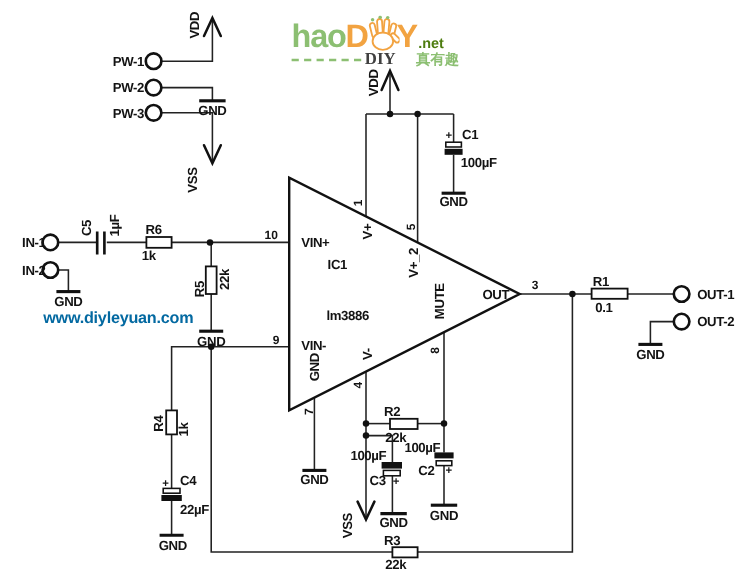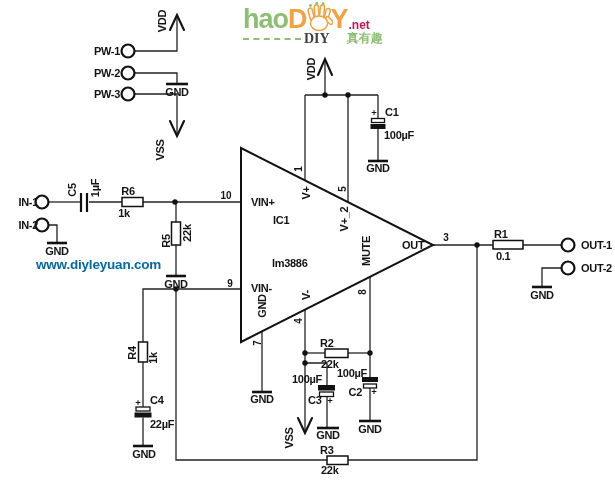--- a/index.html
+++ b/index.html
@@ -15,26 +15,26 @@
   .pplate{fill:#ffffff;stroke:#111;stroke-width:1.3;}
   .bar{stroke:#111;stroke-width:2.6;fill:none;}
   .head{stroke:#111;stroke-width:2.1;fill:none;stroke-linecap:round;}
   .dot{fill:#111;stroke:none;}
   .conn{fill:#ffffff;stroke:#111;stroke-width:2.2;}
   .lbl{font:bold 11px "Liberation Sans",sans-serif;fill:#131313;letter-spacing:-0.3px;}
   .pinno{font:bold 10px "Liberation Sans",sans-serif;fill:#131313;}
   .plus{font:bold 9.5px "Liberation Sans",sans-serif;fill:#131313;}
 
   
-  .logo{position:absolute;left:243px;top:2px;width:160px;}
+  .logo{position:absolute;left:243px;top:13px;width:160px;}
   .logo-row1{display:flex;align-items:flex-end;line-height:1;}
   .lg-hao{font-size:27px;font-weight:bold;letter-spacing:-1px;color:#8CBF72;}
   .lg-or{font-size:27px;font-weight:bold;letter-spacing:-1px;color:#F2A341;}
   .lg-hand{margin:0 -2px 1px -1px;}
-  .lg-net{font-size:12px;font-weight:bold;color:#be185d;margin:0 0 2px 1px;}
+  .lg-net{font-size:12px;font-weight:bold;color:#4d7c0f;margin:0 0 2px 1px;}
   .logo-row2{display:flex;align-items:center;margin-top:-3px;}
   .lg-dash{width:58px;height:0;border-top:2px dashed #8CBF72;margin-right:3px;}
   .lg-tag-diy{font-family:"Liberation Serif",serif;font-size:14px;font-weight:bold;color:#404040;}
   .lg-tag-cn{font-size:12px;font-weight:bold;color:#8CBF72;margin-left:17px;}
 
   
   .watermark{position:absolute;left:36px;top:257px;font-size:13.5px;font-weight:bold;
              color:#0369a1;letter-spacing:-0.2px;}
 </style>
 </head>

